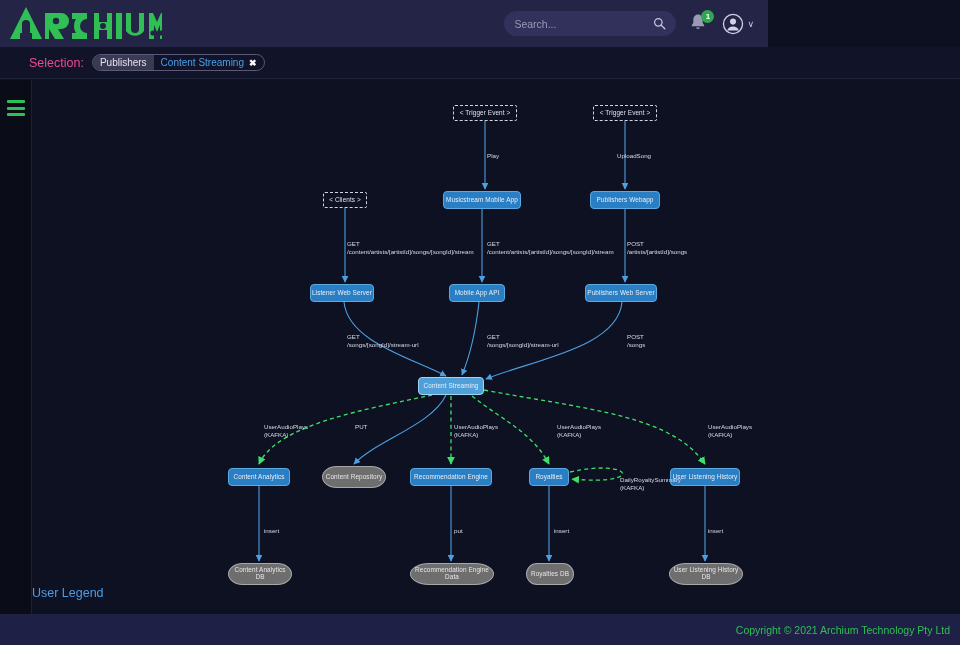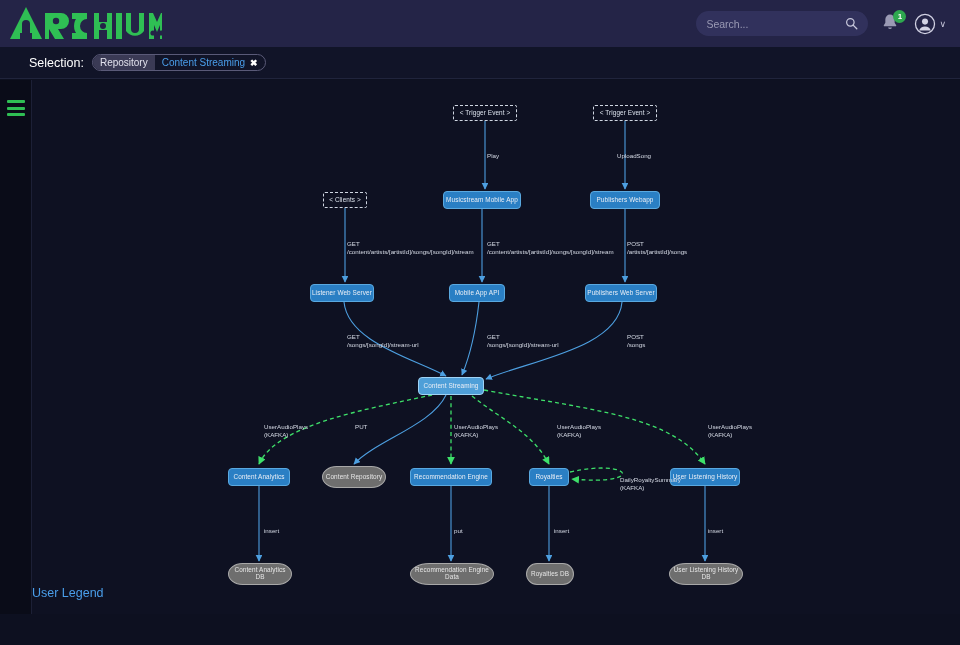--- a/index.html
+++ b/index.html
@@ -7,21 +7,21 @@
     width: 960px; height: 645px;
     background: #0d1020;
     font-family: "Liberation Sans", sans-serif;
     overflow: hidden;
   }
   #app { position: relative; width: 960px; height: 645px; }
 
   
   .header {
     position: absolute; top: 0; left: 0;
-    width: 960px; height: 47px;
+    width: 768px; height: 47px;
     background: #242447;
     display: flex; 
   }
   .logo-wrap {
     margin-left: 10px; display: flex; align-items: center;
   }
   .logo-svg { display: block; }
 
   .header-right {
     margin-left: auto; display: flex; align-items: center;
@@ -56,21 +56,21 @@
 
   
   .selbar {
     position: absolute; top: 47px; left: 0;
     width: 960px; height: 32px;
     background: #111428;
     border-bottom: 1px solid #20243c;
     display: flex; align-items: center;
   }
   .selbar-label {
-    color: #ffffff; font-size: 12.5px; margin-left: 29px;
+    color: #ec4899; font-size: 12.5px; margin-left: 29px;
   }
   .sel-pill {
     margin-left: 8px; height: 17px;
     border: 1px solid #5a5a78; border-radius: 9px;
     display: flex; align-items: center; overflow: hidden;
   }
   .sel-pill-type {
     background: #3a3a55; color: #e2e2ee;
     font-size: 10px; padding: 0 7px; height: 100%;
     display: flex; align-items: center;
@@ -225,21 +225,21 @@
           <path d="M5.6 19.2a6.8 6.8 0 0 1 12.8 0z" fill="#d2d2e4"></path>
         </svg>
         <span class="chev">∨</span>
       </div>
     </div>
   </div>
 
   <div class="selbar">
     <span class="selbar-label">Selection:</span>
     <div class="sel-pill">
-      <span class="sel-pill-type">Repository</span>
+      <span class="sel-pill-type">Publishers</span>
       <span class="sel-pill-value">Content Streaming</span>
       <span class="sel-pill-x">✖</span>
     </div>
   </div>
 
   <div class="rail">
     <div class="hamburger">
       <span></span>
         <span></span>
         <span></span>
@@ -366,14 +366,17 @@
         <div class="edge-label" style="left: 588px; top: 404px;">(KAFKA)</div>
         <div class="edge-label" style="left: 232px; top: 447px;">insert</div>
         <div class="edge-label" style="left: 422px; top: 447px;">put</div>
         <div class="edge-label" style="left: 522px; top: 447px;">insert</div>
         <div class="edge-label" style="left: 676px; top: 447px;">insert</div>
       </div>
 
     <span class="show-legend" style="left:0;">User Legend</span>
   </div>
 
+  <div class="footer">
+    <span class="footer-text">Copyright © 2021 Archium Technology Pty Ltd</span>
+  </div>
 
 </div>
 
 </body></html>

